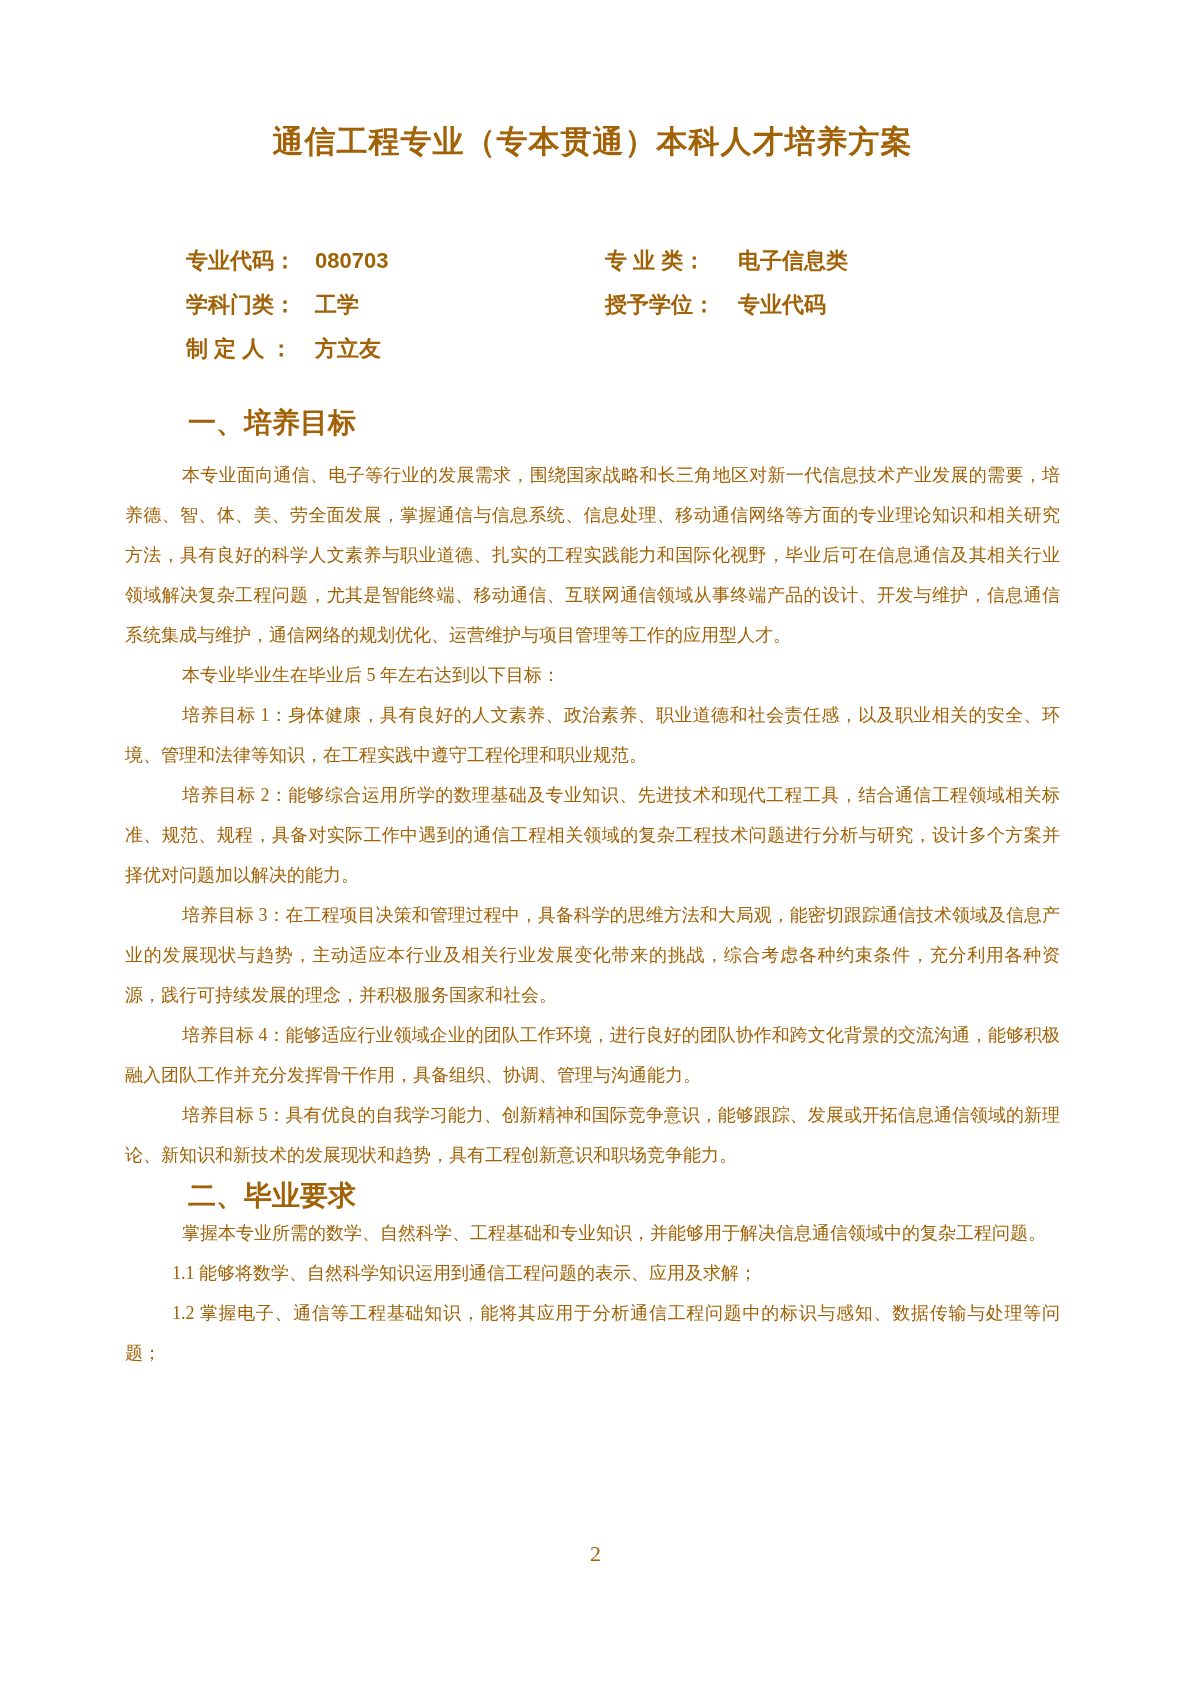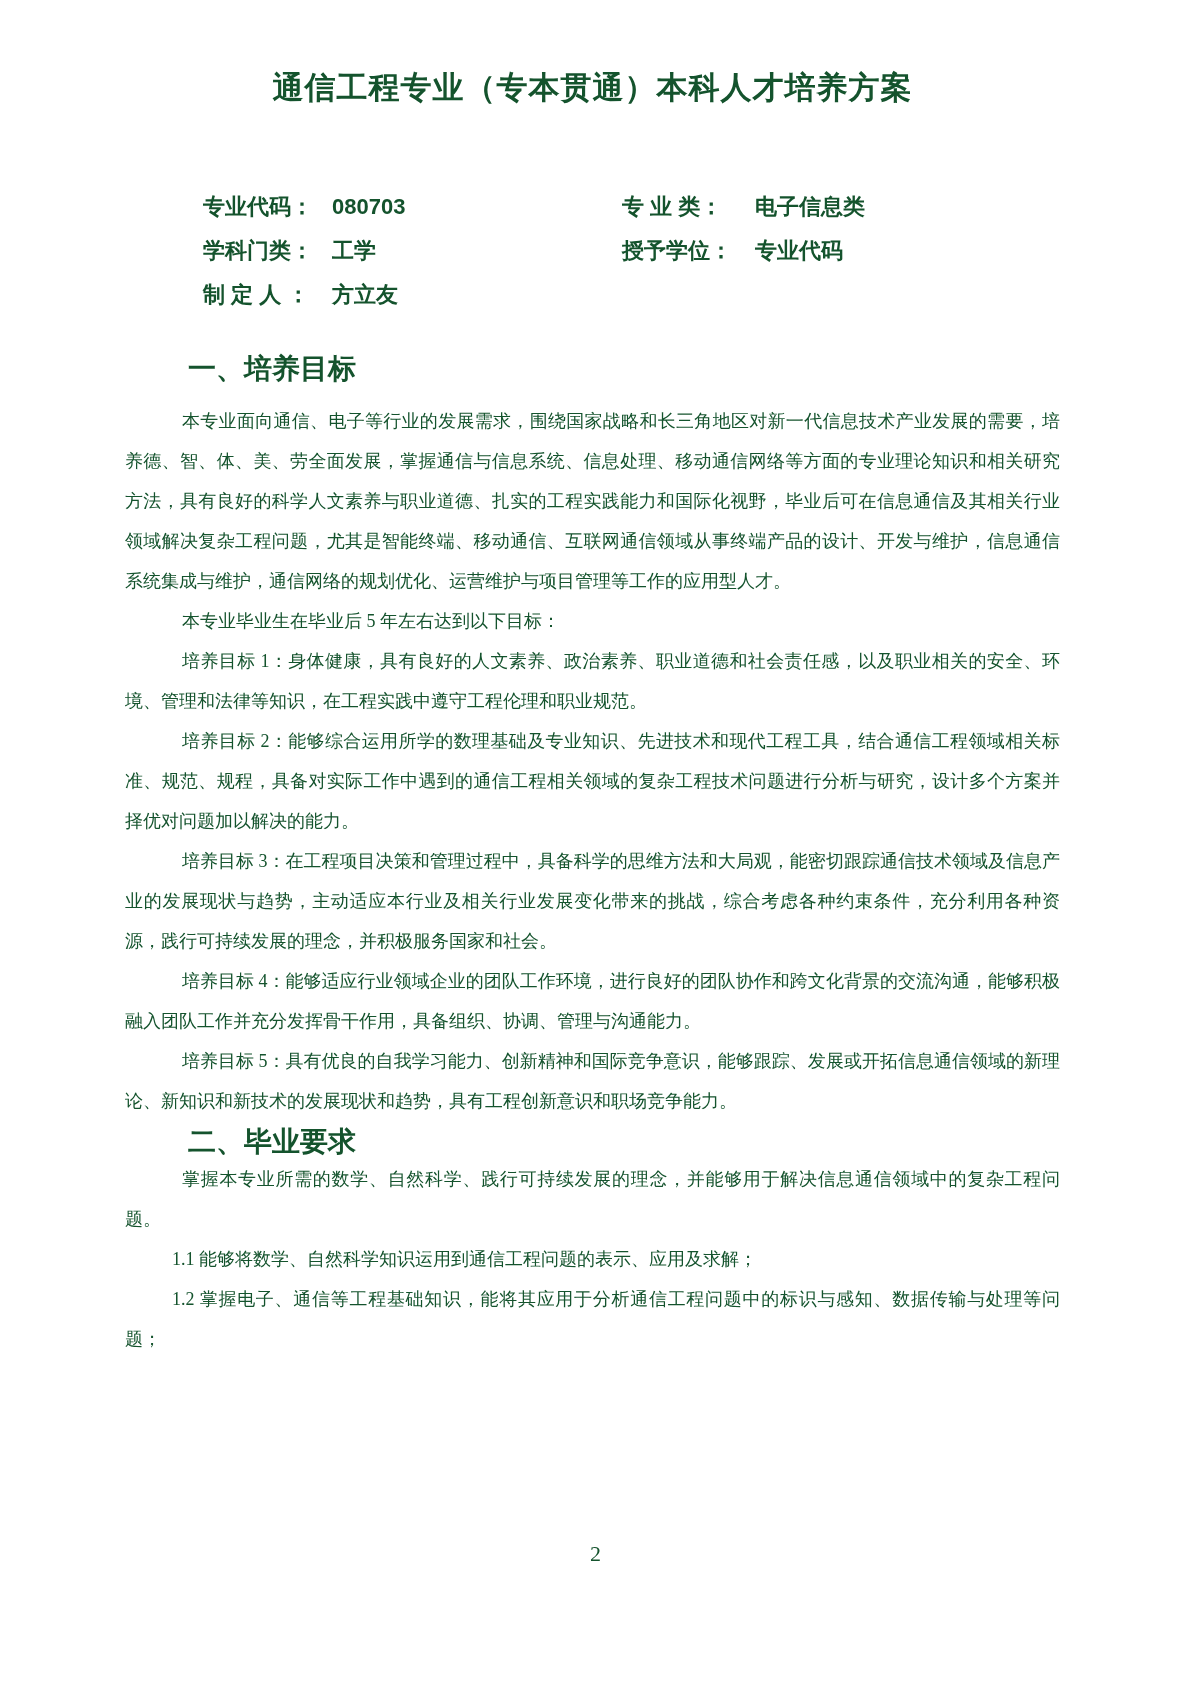--- a/index.html
+++ b/index.html
@@ -1,23 +1,23 @@
 <!DOCTYPE html>
 <html><head>
 <meta charset="utf-8">
 <style>
   html,body{margin:0;padding:0;background:#ffffff;}
   .page{
     position:relative;
     width:1191px;
     height:1684px;
     background:#ffffff;
-    color:#14532d;
+    color:#a16207;
     box-sizing:border-box;
-    padding:66px 131px 0 125px;
+    padding:120px 131px 0 125px;
     font-family:"Liberation Serif", serif;
     overflow:hidden;
   }
   .doc-title{
     margin:0;
     text-align:center;
     font-family:"Liberation Sans", sans-serif;
     font-weight:bold;
     font-size:31px;
     line-height:44px;
@@ -27,21 +27,21 @@
   .meta-row{
     display:flex;
     font-family:"Liberation Sans", sans-serif;
     font-weight:bold;
     font-size:22px;
     line-height:44px;
     padding-left:61px;
   }
   .meta-pair{display:flex;}
   .meta-pair.left{width:419px;flex:none;}
-  .meta-label{white-space:pre;width:129px;flex:none;margin-left:17px;}
+  .meta-label{white-space:pre;width:129px;flex:none;}
   .meta-pair.right .meta-label{width:133px;}
   .meta-value{white-space:pre;}
   .sec-heading{
     font-family:"Liberation Sans", sans-serif;
     font-weight:bold;
     font-size:28px;
     line-height:34px;
     margin:0;
     padding-left:63px;
   }
@@ -117,20 +117,20 @@
     <p class="p-indent">培养目标 2：能够综合运用所学的数理基础及专业知识、先进技术和现代工程工具，结合通信工程领域相关标准、规范、规程，具备对实际工作中遇到的通信工程相关领域的复杂工程技术问题进行分析与研究，设计多个方案并择优对问题加以解决的能力。</p>
     <p class="p-indent">培养目标 3：在工程项目决策和管理过程中，具备科学的思维方法和大局观，能密切跟踪通信技术领域及信息产业的发展现状与趋势，主动适应本行业及相关行业发展变化带来的挑战，综合考虑各种约束条件，充分利用各种资源，践行可持续发展的理念，并积极服务国家和社会。</p>
     <p class="p-indent">培养目标 4：能够适应行业领域企业的团队工作环境，进行良好的团队协作和跨文化背景的交流沟通，能够积极融入团队工作并充分发挥骨干作用，具备组织、协调、管理与沟通能力。</p>
     <p class="p-indent">培养目标 5：具有优良的自我学习能力、创新精神和国际竞争意识，能够跟踪、发展或开拓信息通信领域的新理论、新知识和新技术的发展现状和趋势，具有工程创新意识和职场竞争能力。</p>
   </div>
 
   <h2 class="sec-heading h2-s2">二、毕业要求</h2>
 
 
   <div class="body-text">
-    <p class="p-indent intro">掌握本专业所需的数学、自然科学、践行可持续发展的理念，并能够用于解决信息通信领域中的复杂工程问题。</p>
+    <p class="p-indent intro">掌握本专业所需的数学、自然科学、工程基础和专业知识，并能够用于解决信息通信领域中的复杂工程问题。</p>
     <p class="item item-first">1.1 能够将数学、自然科学知识运用到通信工程问题的表示、应用及求解；</p>
     <p class="item">1.2 掌握电子、通信等工程基础知识，能将其应用于分析通信工程问题中的标识与感知、数据传输与处理等问题；</p>
   </div>
 
   <div class="page-number">2</div>
 
 </div>
 
 </body></html>

